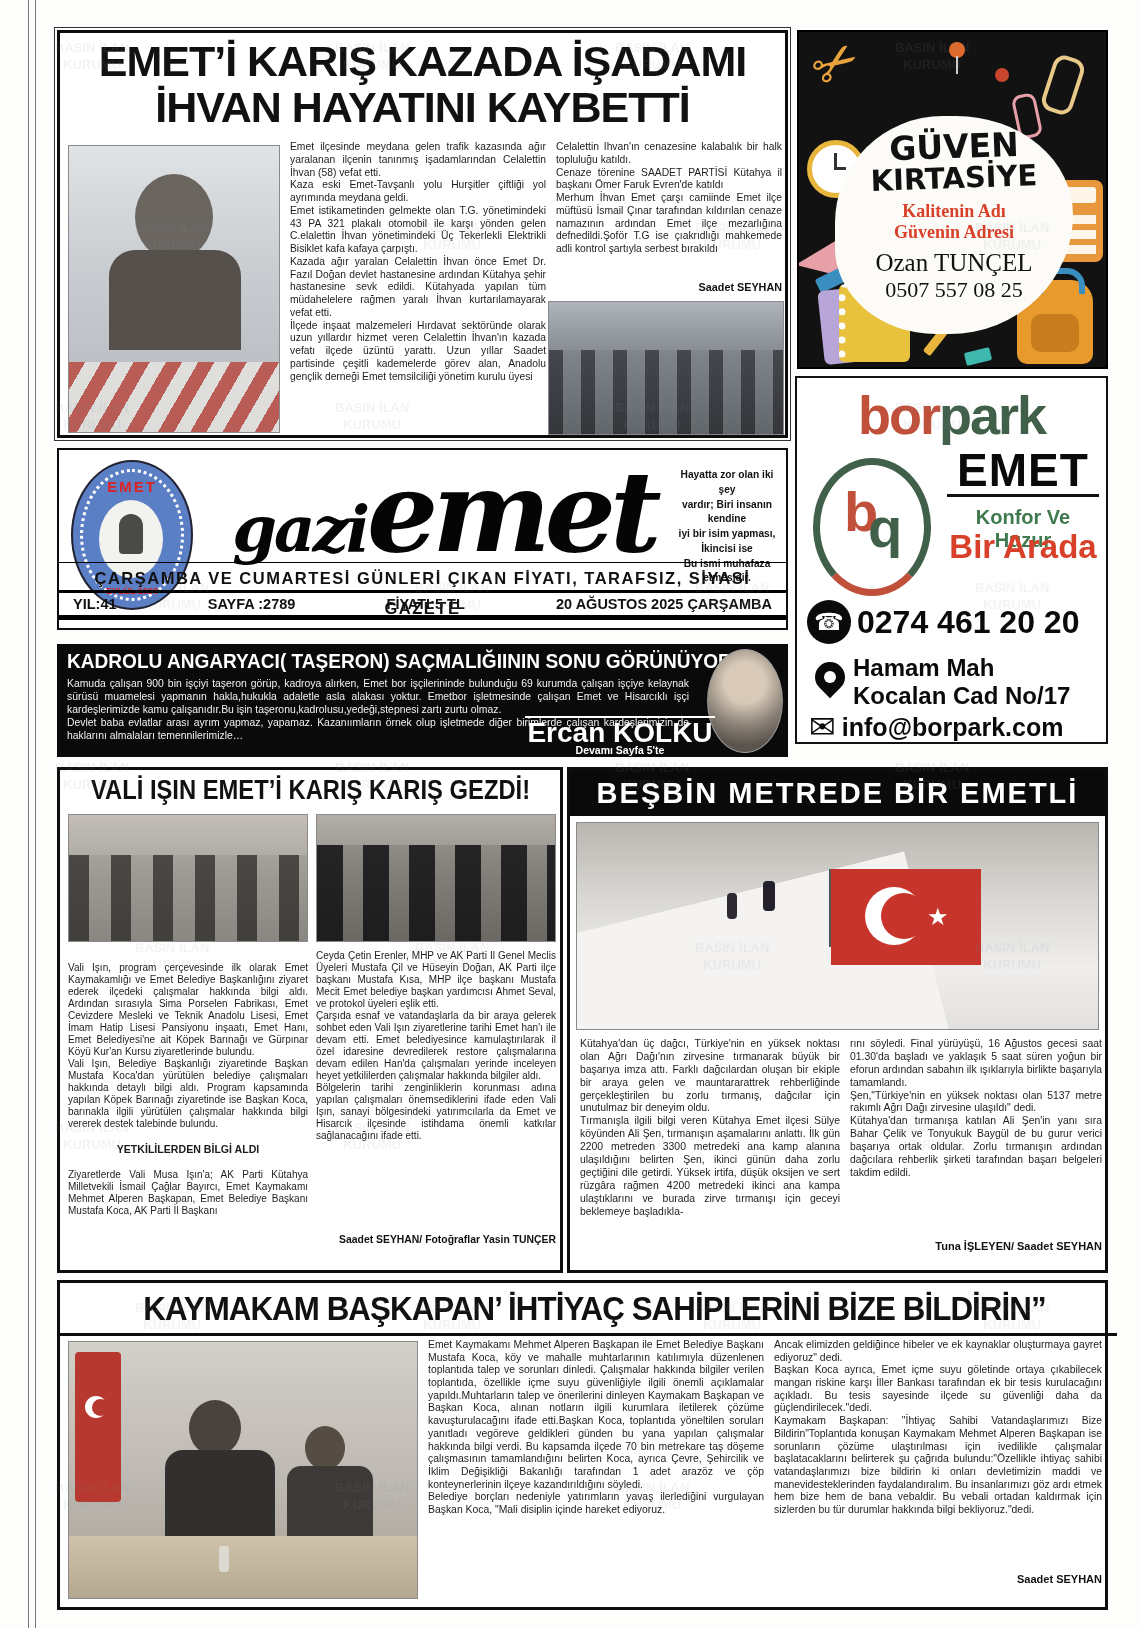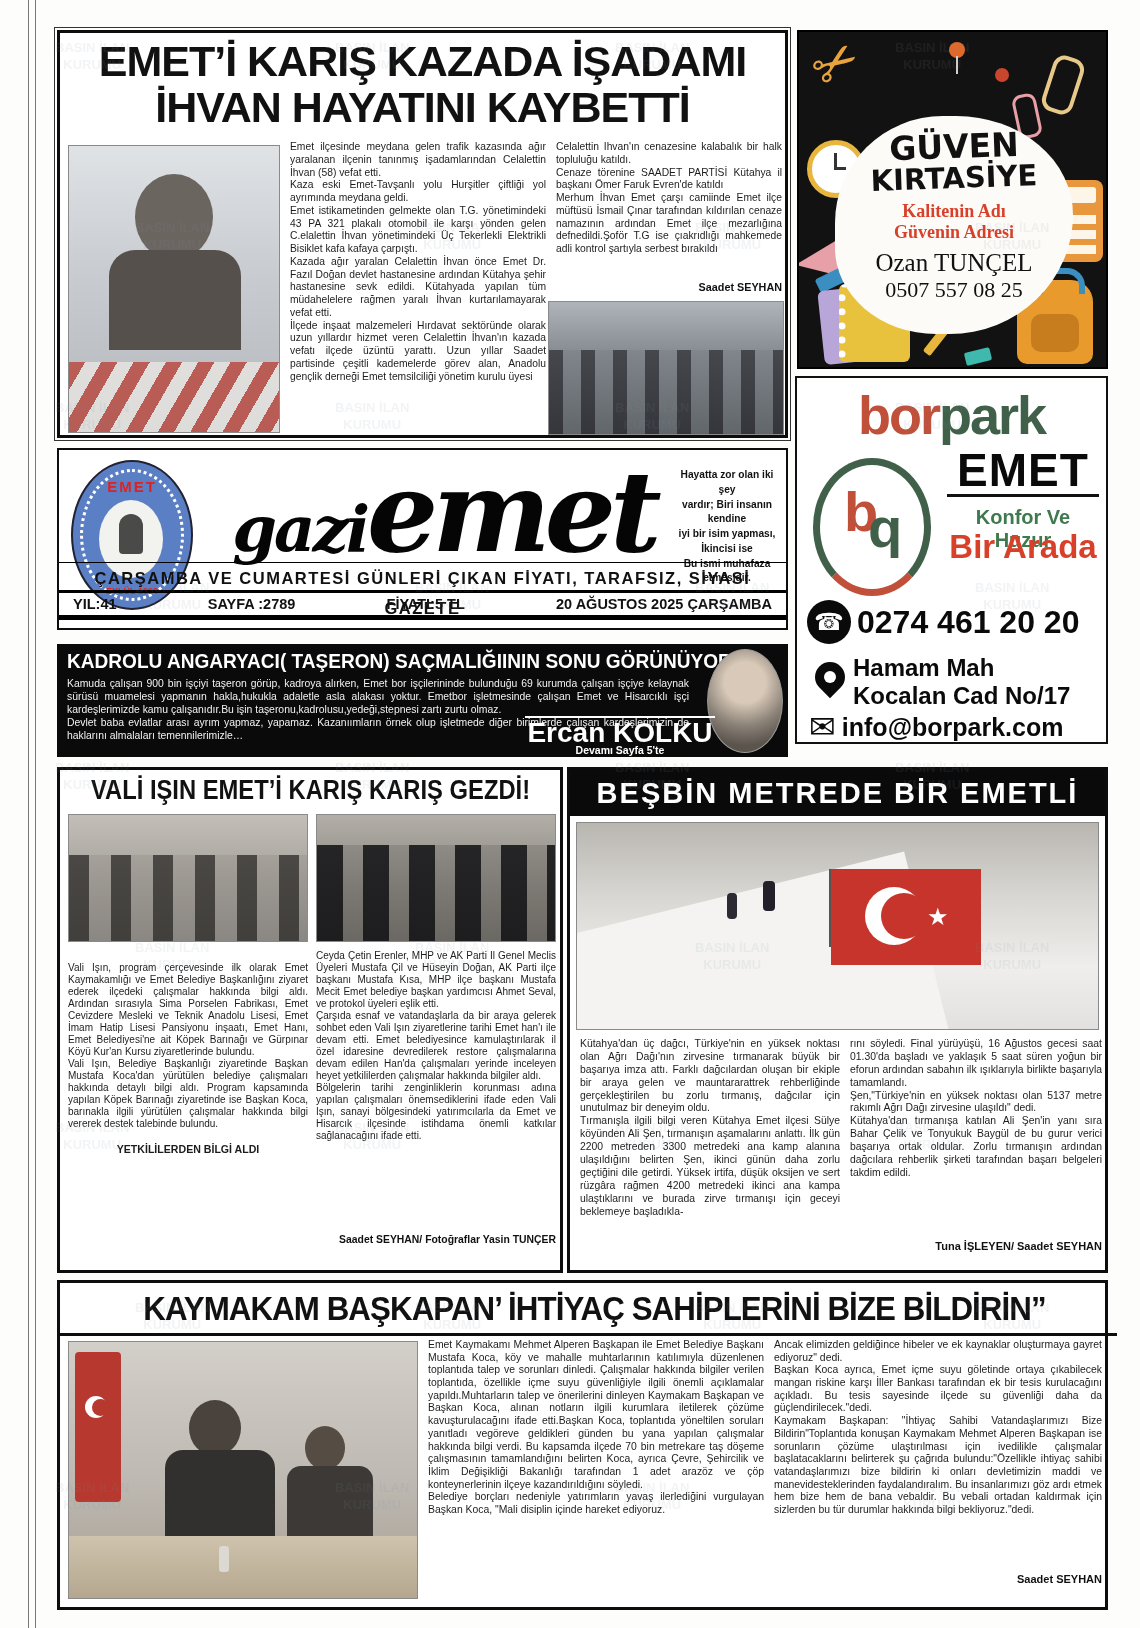--- a/index.html
+++ b/index.html
@@ -239,20 +239,21 @@
     </div>
     <div class="photo" style="left:256px;top:44px;width:240px;height:128px;
          background:linear-gradient(180deg,#b3afa8 0%,#8a8781 55%,#6e6b66 100%);">
       <div style="position:absolute;left:0;bottom:0;width:100%;height:96px;
            background:repeating-linear-gradient(90deg,rgba(15,15,18,.85) 0 26px,rgba(100,96,92,.3) 26px 46px);"></div>
     </div>
     <div class="body-text" style="left:8px;top:180px;width:240px;height:316px;font-size:10px;line-height:1.2;">
       <div style="white-space:pre-line;text-align:justify;">Vali Işın, program çerçevesinde ilk olarak Emet Kaymakamlığı ve Emet Belediye Başkanlığını ziyaret ederek ilçedeki çalışmalar hakkında bilgi aldı. Ardından sırasıyla Sima Porselen Fabrikası, Emet Cevizdere Mesleki ve Teknik Anadolu Lisesi, Emet İmam Hatip Lisesi Pansiyonu inşaatı, Emet Hanı, Emet Belediyesi'ne ait Köpek Barınağı ve Gürpınar Köyü Kur'an Kursu ziyaretlerinde bulundu.
 Vali Işın, Belediye Başkanlığı ziyaretinde Başkan Mustafa Koca'dan yürütülen belediye çalışmaları hakkında detaylı bilgi aldı. Program kapsamında yapılan Köpek Barınağı ziyaretinde ise Başkan Koca, barınakla ilgili yürütülen çalışmalar hakkında bilgi vererek destek talebinde bulundu.</div>
       <div class="subhead">YETKİLİLERDEN BİLGİ  ALDI</div>
+      <div style="white-space:pre-line;text-align:justify;">Ziyaretlerde Vali Musa Işın'a; AK Parti Kütahya Milletvekili İsmail Çağlar Bayırcı, Emet Kaymakamı Mehmet Alperen Başkapan, Emet Belediye Başkanı Mustafa Koca, AK Parti İl Başkanı</div>
     </div>
     <div class="body-text" style="left:256px;top:180px;width:240px;height:278px;font-size:10px;line-height:1.2;">Ceyda Çetin Erenler, MHP ve AK Parti İl Genel Meclis Üyeleri Mustafa Çil ve Hüseyin Doğan, AK Parti ilçe başkanı Mustafa Kısa, MHP ilçe başkanı Mustafa Mecit Emet belediye başkan yardımcısı Ahmet Seval, ve protokol üyeleri eşlik etti.
 Çarşıda esnaf ve vatandaşlarla da bir araya gelerek sohbet eden Vali Işın ziyaretlerine tarihi Emet han'ı ile devam etti. Emet belediyesince kamulaştırılarak il özel idaresine devredilerek restore çalışmalarına devam edilen Han'da çalışmaları yerinde inceleyen heyet yetkililerden çalışmalar hakkında bilgiler aldı.
 Bölgelerin tarihi zenginliklerin korunması adına yapılan çalışmaları önemsediklerini ifade eden Vali Işın, sanayi bölgesindeki yatırımcılarla da Emet ve Hisarcık ilçesinde istihdama önemli katkılar sağlanacağını ifade etti.</div>
     <div class="byline" style="left:236px;top:464px;width:260px;font-size:10.4px;">Saadet SEYHAN/ Fotoğraflar Yasin TUNÇER</div>
   </div>
 
   <div class="box" id="mtn-box">
     <div id="mtn-bar">BEŞBİN METREDE BİR EMETLİ</div>
     <div class="photo" style="left:6px;top:52px;width:523px;height:208px;

